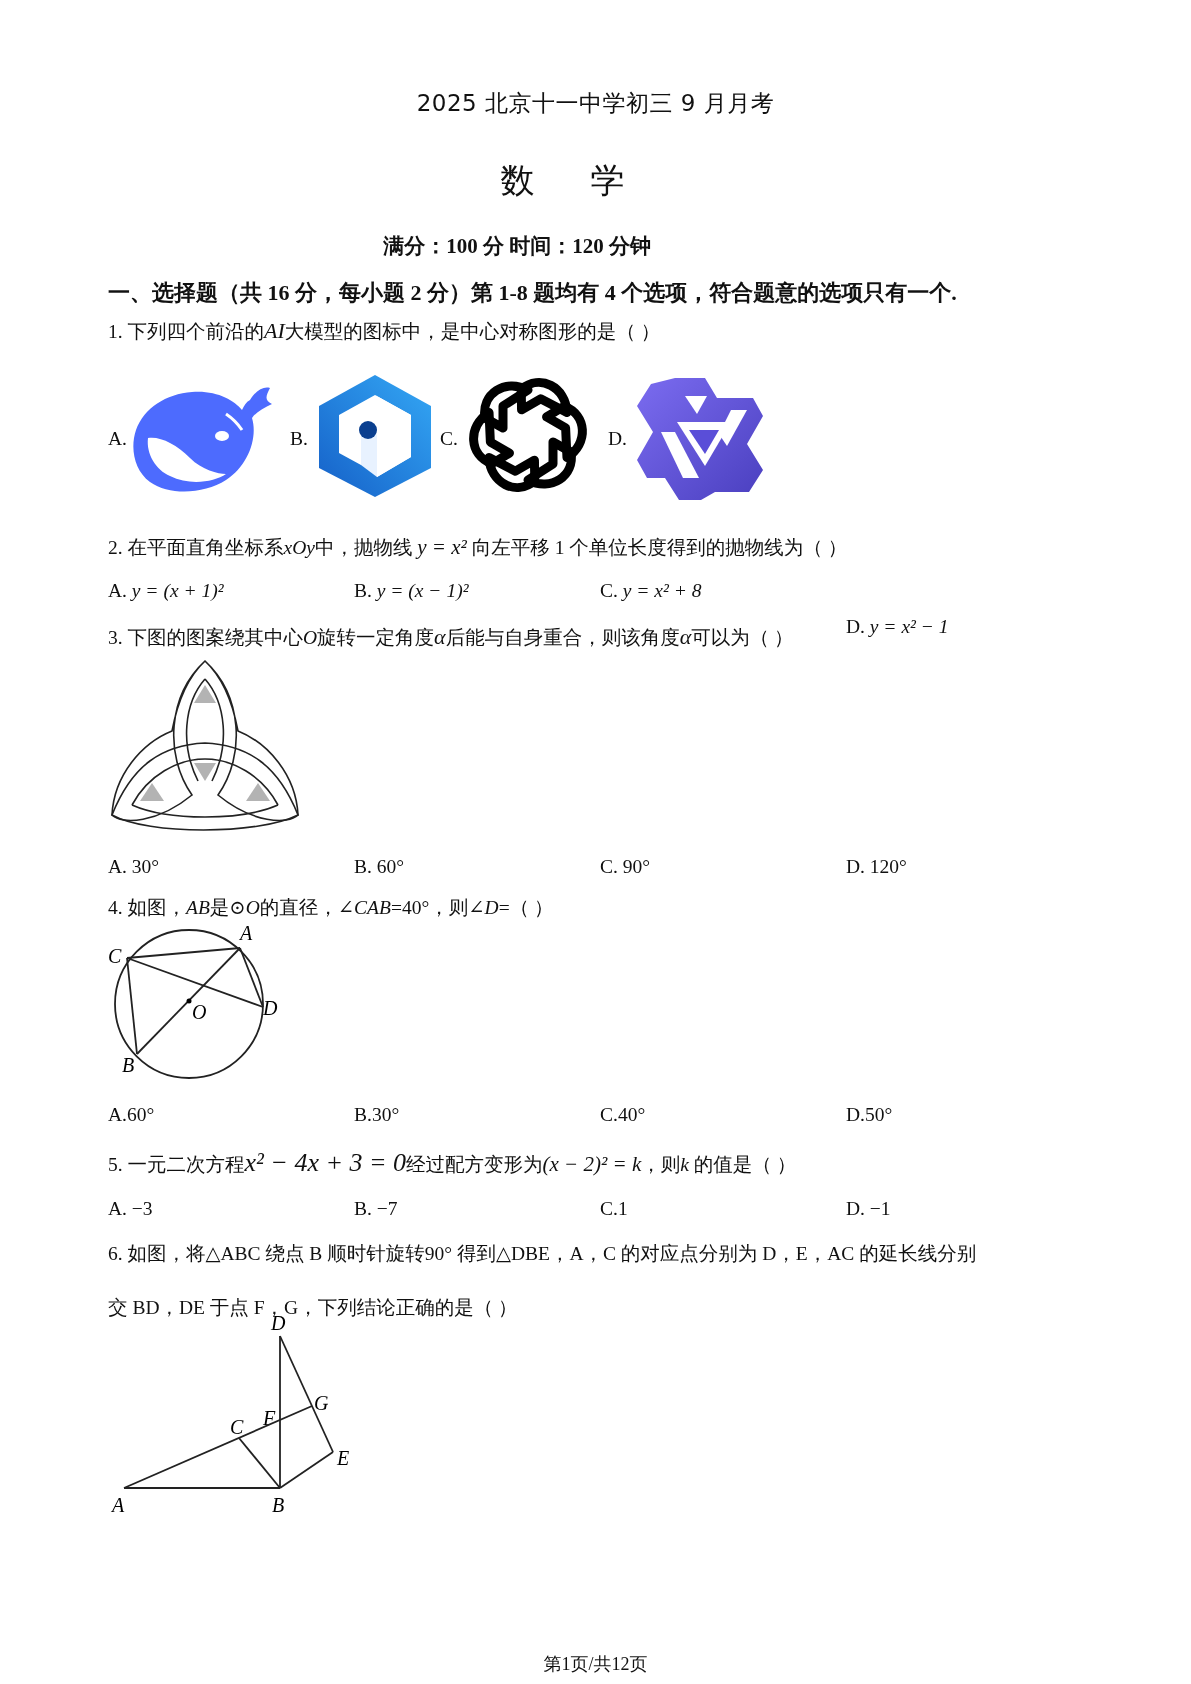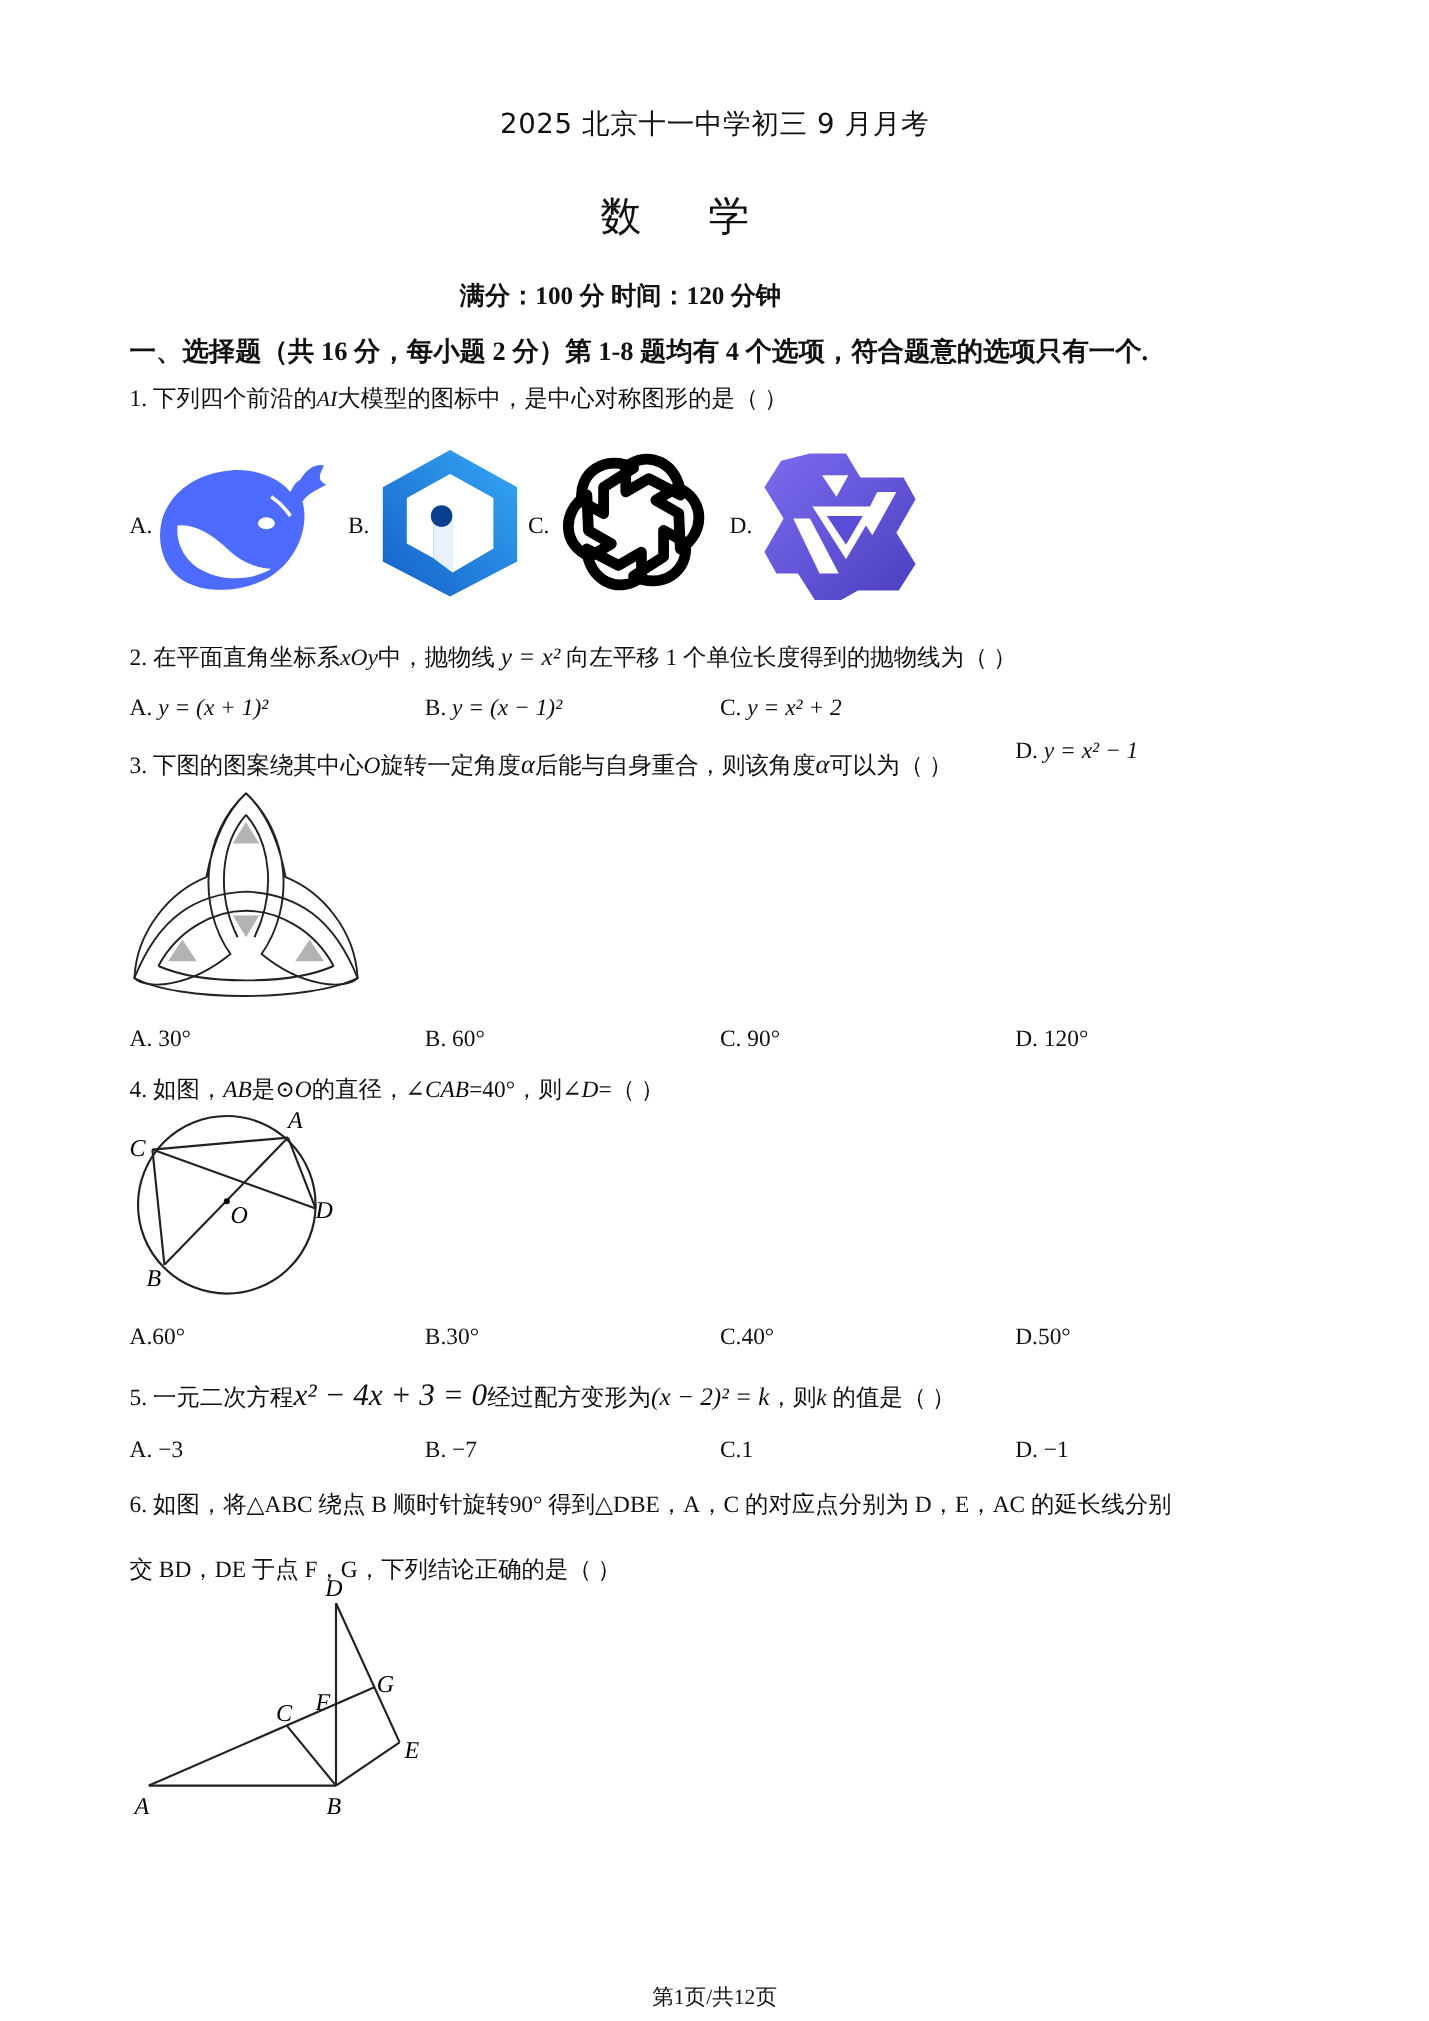--- a/index.html
+++ b/index.html
@@ -25,21 +25,21 @@
 
 <div class="abs title">2025 北京十一中学初三 9 月月考</div>
 <div class="abs subject">
   <span>数</span><span>学</span>
 </div>
 <div class="abs meta">满分：100 分  时间：120 分钟</div>
 <div class="abs section">一、选择题（共 16 分，每小题 2 分）第 1-8 题均有 4 个选项，符合题意的选项只有一个.</div>
 
 <div class="abs q" style="top:318px;">
   <span>1.</span>
-  <span>下列四个前沿的</span><i class="m" style="font-size:18px;">AI</i><span>大模型的图标中，是中心对称图形的是（    ）</span>
+  <span>下列四个前沿的</span><i class="m" style="font-size:22px;">AI</i><span>大模型的图标中，是中心对称图形的是（    ）</span>
 </div>
 
 <div class="abs opt" style="left:108px; top:428px;">A.</div>
 <svg class="logo" style="left:130px; top:378px;" width="150" height="120" viewBox="0 0 150 120">
   <path d="M120 22 C126 12 134 8 140 10 C136 18 134 22 142 26 C134 30 126 34 122 40 C128 60 118 88 96 102 C74 116 40 118 20 104 C4 92 0 70 6 52 C14 30 36 16 62 14 C86 12 104 22 112 32 C114 28 116 24 120 22 Z" fill="#4d6bfe"></path>
   <path d="M18 60 C30 58 46 66 60 80 C72 92 88 96 96 96 C84 104 60 108 40 98 C26 92 16 76 18 60 Z" fill="#ffffff"></path>
   <ellipse cx="92" cy="58" rx="7" ry="5" fill="#ffffff"></ellipse>
   <path d="M96 36 C102 40 108 46 112 52" stroke="#ffffff" stroke-width="3" fill="none"></path>
 </svg>
 
@@ -88,21 +88,21 @@
   <polygon points="26,58 40,58 64,104 48,104" fill="#ffffff"></polygon>
   <polygon points="96,36 112,36 92,72 84,60" fill="#ffffff"></polygon>
 </svg>
 
 <div class="abs q" style="top:534px;">
   <span>2.</span>
   <span>在平面直角坐标系</span><i class="m">xOy</i><span>中，抛物线</span> <i class="m" style="font-size:21px;">y = x²</i> <span>向左平移 1 个单位长度得到的抛物线为（    ）</span>
 </div>
 <div class="abs opt" style="left:108px; top:580px;"><span>A.</span> <i class="m">y = (x + 1)²</i></div>
 <div class="abs opt" style="left:354px; top:580px;"><span>B.</span> <i class="m">y = (x − 1)²</i></div>
-<div class="abs opt" style="left:600px; top:580px;"><span>C.</span> <i class="m">y = x² + 2</i></div>
+<div class="abs opt" style="left:600px; top:580px;"><span>C.</span> <i class="m">y = x² + 8</i></div>
 <div class="abs opt" style="left:846px; top:580px;margin-top:36px;"><span>D.</span> <i class="m">y = x² − 1</i></div>
 
 <div class="abs q" style="top:624px;">
   <span>3.</span>
   <span>下图的图案绕其中心</span><i class="m">O</i><span>旋转一定角度</span><i class="m" style="font-size:22px;">α</i><span>后能与自身重合，则该角度</span><i class="m" style="font-size:22px;">α</i><span>可以为（    ）</span>
 </div>
 <svg class="logo" style="left:108px; top:655px;" width="195" height="185" viewBox="0 0 195 185">
   <g fill="#ffffff" stroke="#222" stroke-width="1.6">
     <path d="M97 6 C60 40 56 100 84 140 C50 168 14 170 4 160 C6 120 34 88 64 76 C70 44 82 20 97 6 Z"></path>
     <path d="M97 6 C134 40 138 100 110 140 C144 168 180 170 190 160 C188 120 160 88 130 76 C124 44 112 20 97 6 Z"></path>

